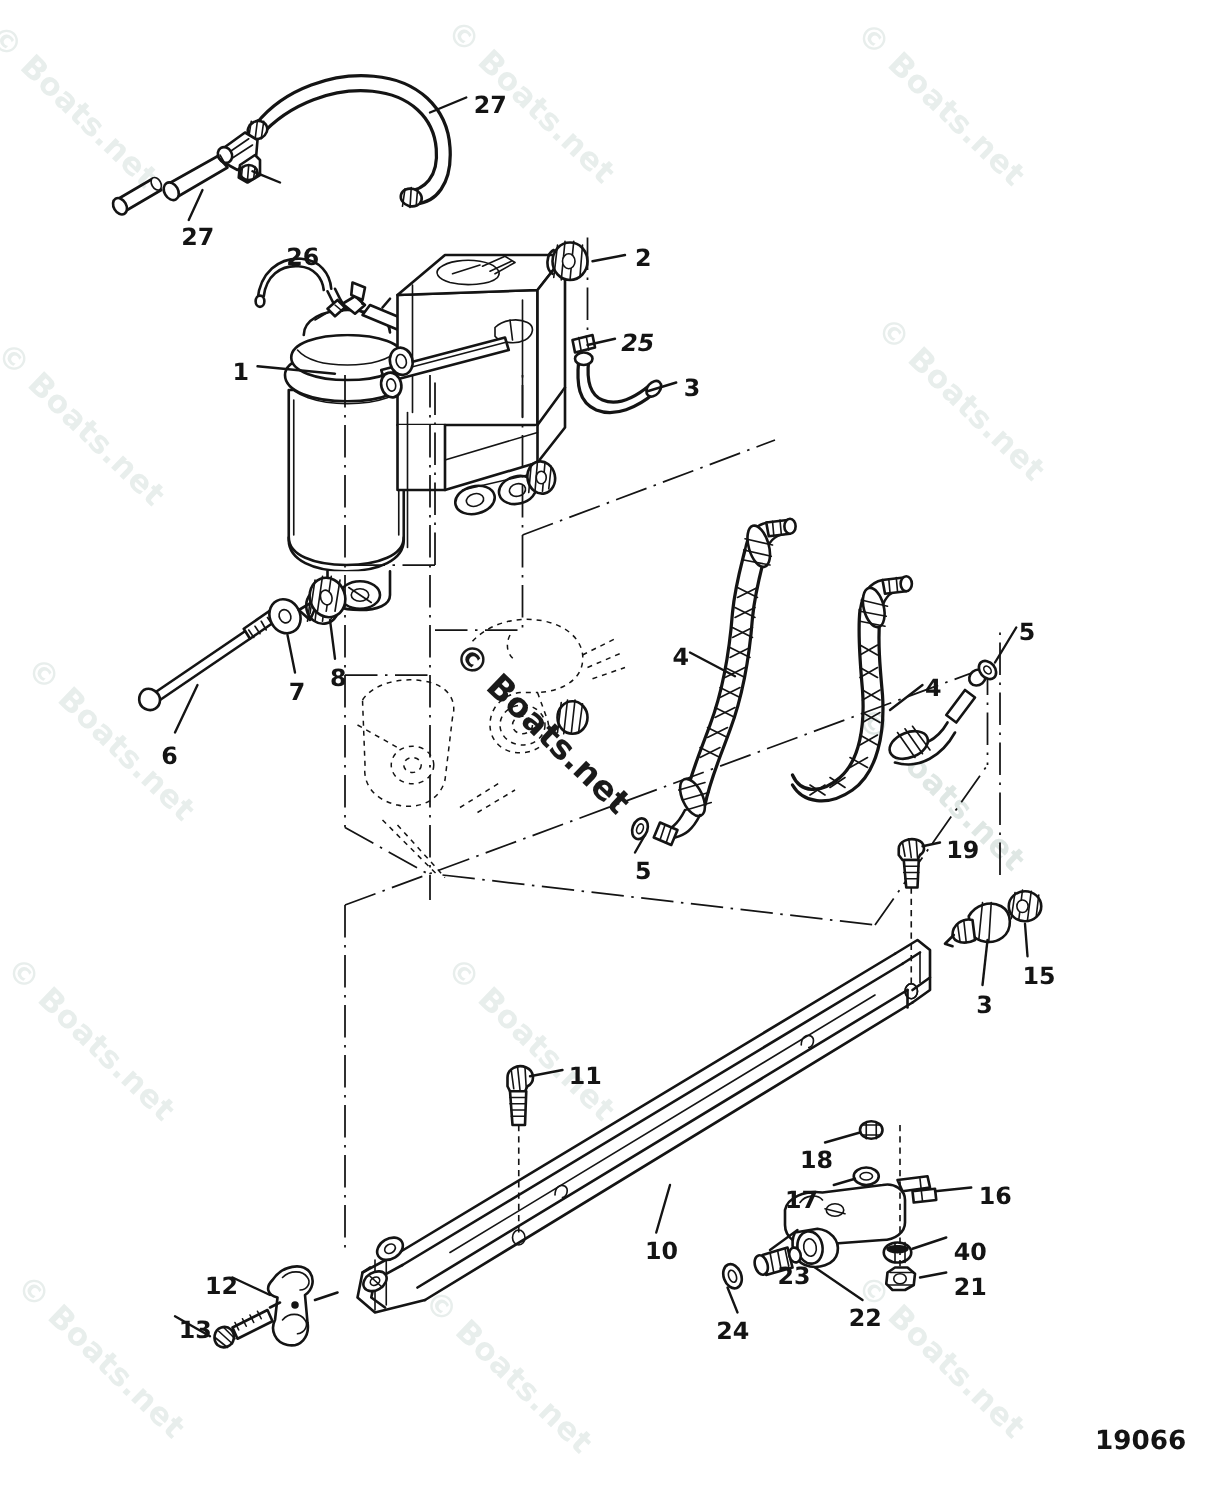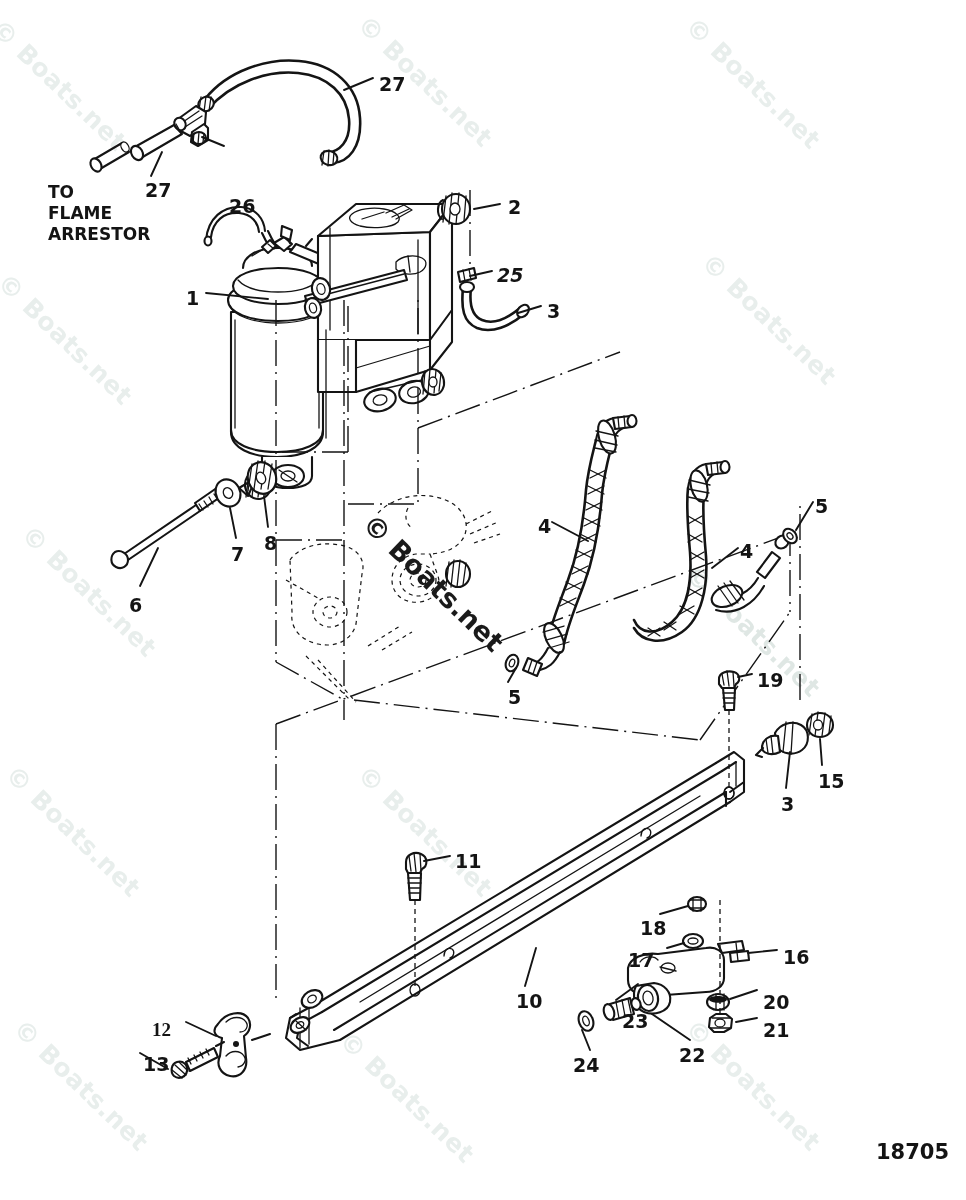--- a/index.html
+++ b/index.html
@@ -502,41 +502,38 @@
       <div class="callout" style="left: 547px; top: 302px;">3</div>
       <div class="callout" style="left: 538px; top: 517px;">4</div>
       <div class="callout" style="left: 740px; top: 542px;">4</div>
       <div class="callout" style="left: 508px; top: 688px;">5</div>
       <div class="callout" style="left: 815px; top: 497px;">5</div>
       <div class="callout" style="left: 129px; top: 596px;">6</div>
       <div class="callout" style="left: 231px; top: 545px;">7</div>
       <div class="callout" style="left: 264px; top: 534px;">8</div>
       <div class="callout" style="left: 516px; top: 992px;">10</div>
       <div class="callout" style="left: 455px; top: 852px;">11</div>
-      <div class="callout" style="left: 152px; top: 1020px; font-family: Liberation Serif, serif;">12</div>
+      <div class="callout" style="left: 164px; top: 1020px;">12</div>
       <div class="callout" style="left: 118px; top: 1055px; margin-left: 25px;">13</div>
       <div class="callout" style="left: 781px; top: 795px;">3</div>
       <div class="callout" style="left: 818px; top: 772px; text-align: center;">15</div>
       <div class="callout" style="left: 783px; top: 948px;">16</div>
       <div class="callout" style="left: 628px; top: 951px;">17</div>
       <div class="callout" style="left: 640px; top: 919px;">18</div>
       <div class="callout" style="left: 757px; top: 671px;">19</div>
-      <div class="callout" style="left: 763px; top: 993px;">20</div>
+      <div class="callout" style="left: 763px; top: 993px;">40</div>
       <div class="callout" style="left: 763px; top: 1021px;">21</div>
       <div class="callout" style="left: 679px; top: 1046px;">22</div>
       <div class="callout" style="left: 622px; top: 981px; margin-top: 31px;">23</div>
       <div class="callout" style="left: 573px; top: 1056px;">24</div>
       <div class="callout" style="left: 497px; top: 266px; font-style: italic;">25</div>
       <div class="callout" style="left: 229px; top: 149px; margin-top: 48px;">26</div>
       <div class="callout" style="left: 379px; top: 75px;">27</div>
       <div class="callout" style="left: 145px; top: 181px;">27</div>
     </div>
 
-  <div class="note" id="flame-note" style="left: 48px; top: 182px;">TO
-FLAME
-ARRESTOR</div>
-
-  <div class="docnum" id="doc-number" style="left: 876px; top: 1140px;">18705</div>
+
+  <div class="docnum" id="doc-number" style="left: 876px; top: 1140px;">19066</div>
 
 <div class="wm-layer" style="z-index: 9;">
       <div class="wm dark" style="left: 378px; top: 508px; z-index: 9;">© Boats.net</div>
     </div>
   </div>
 
 </body></html>

